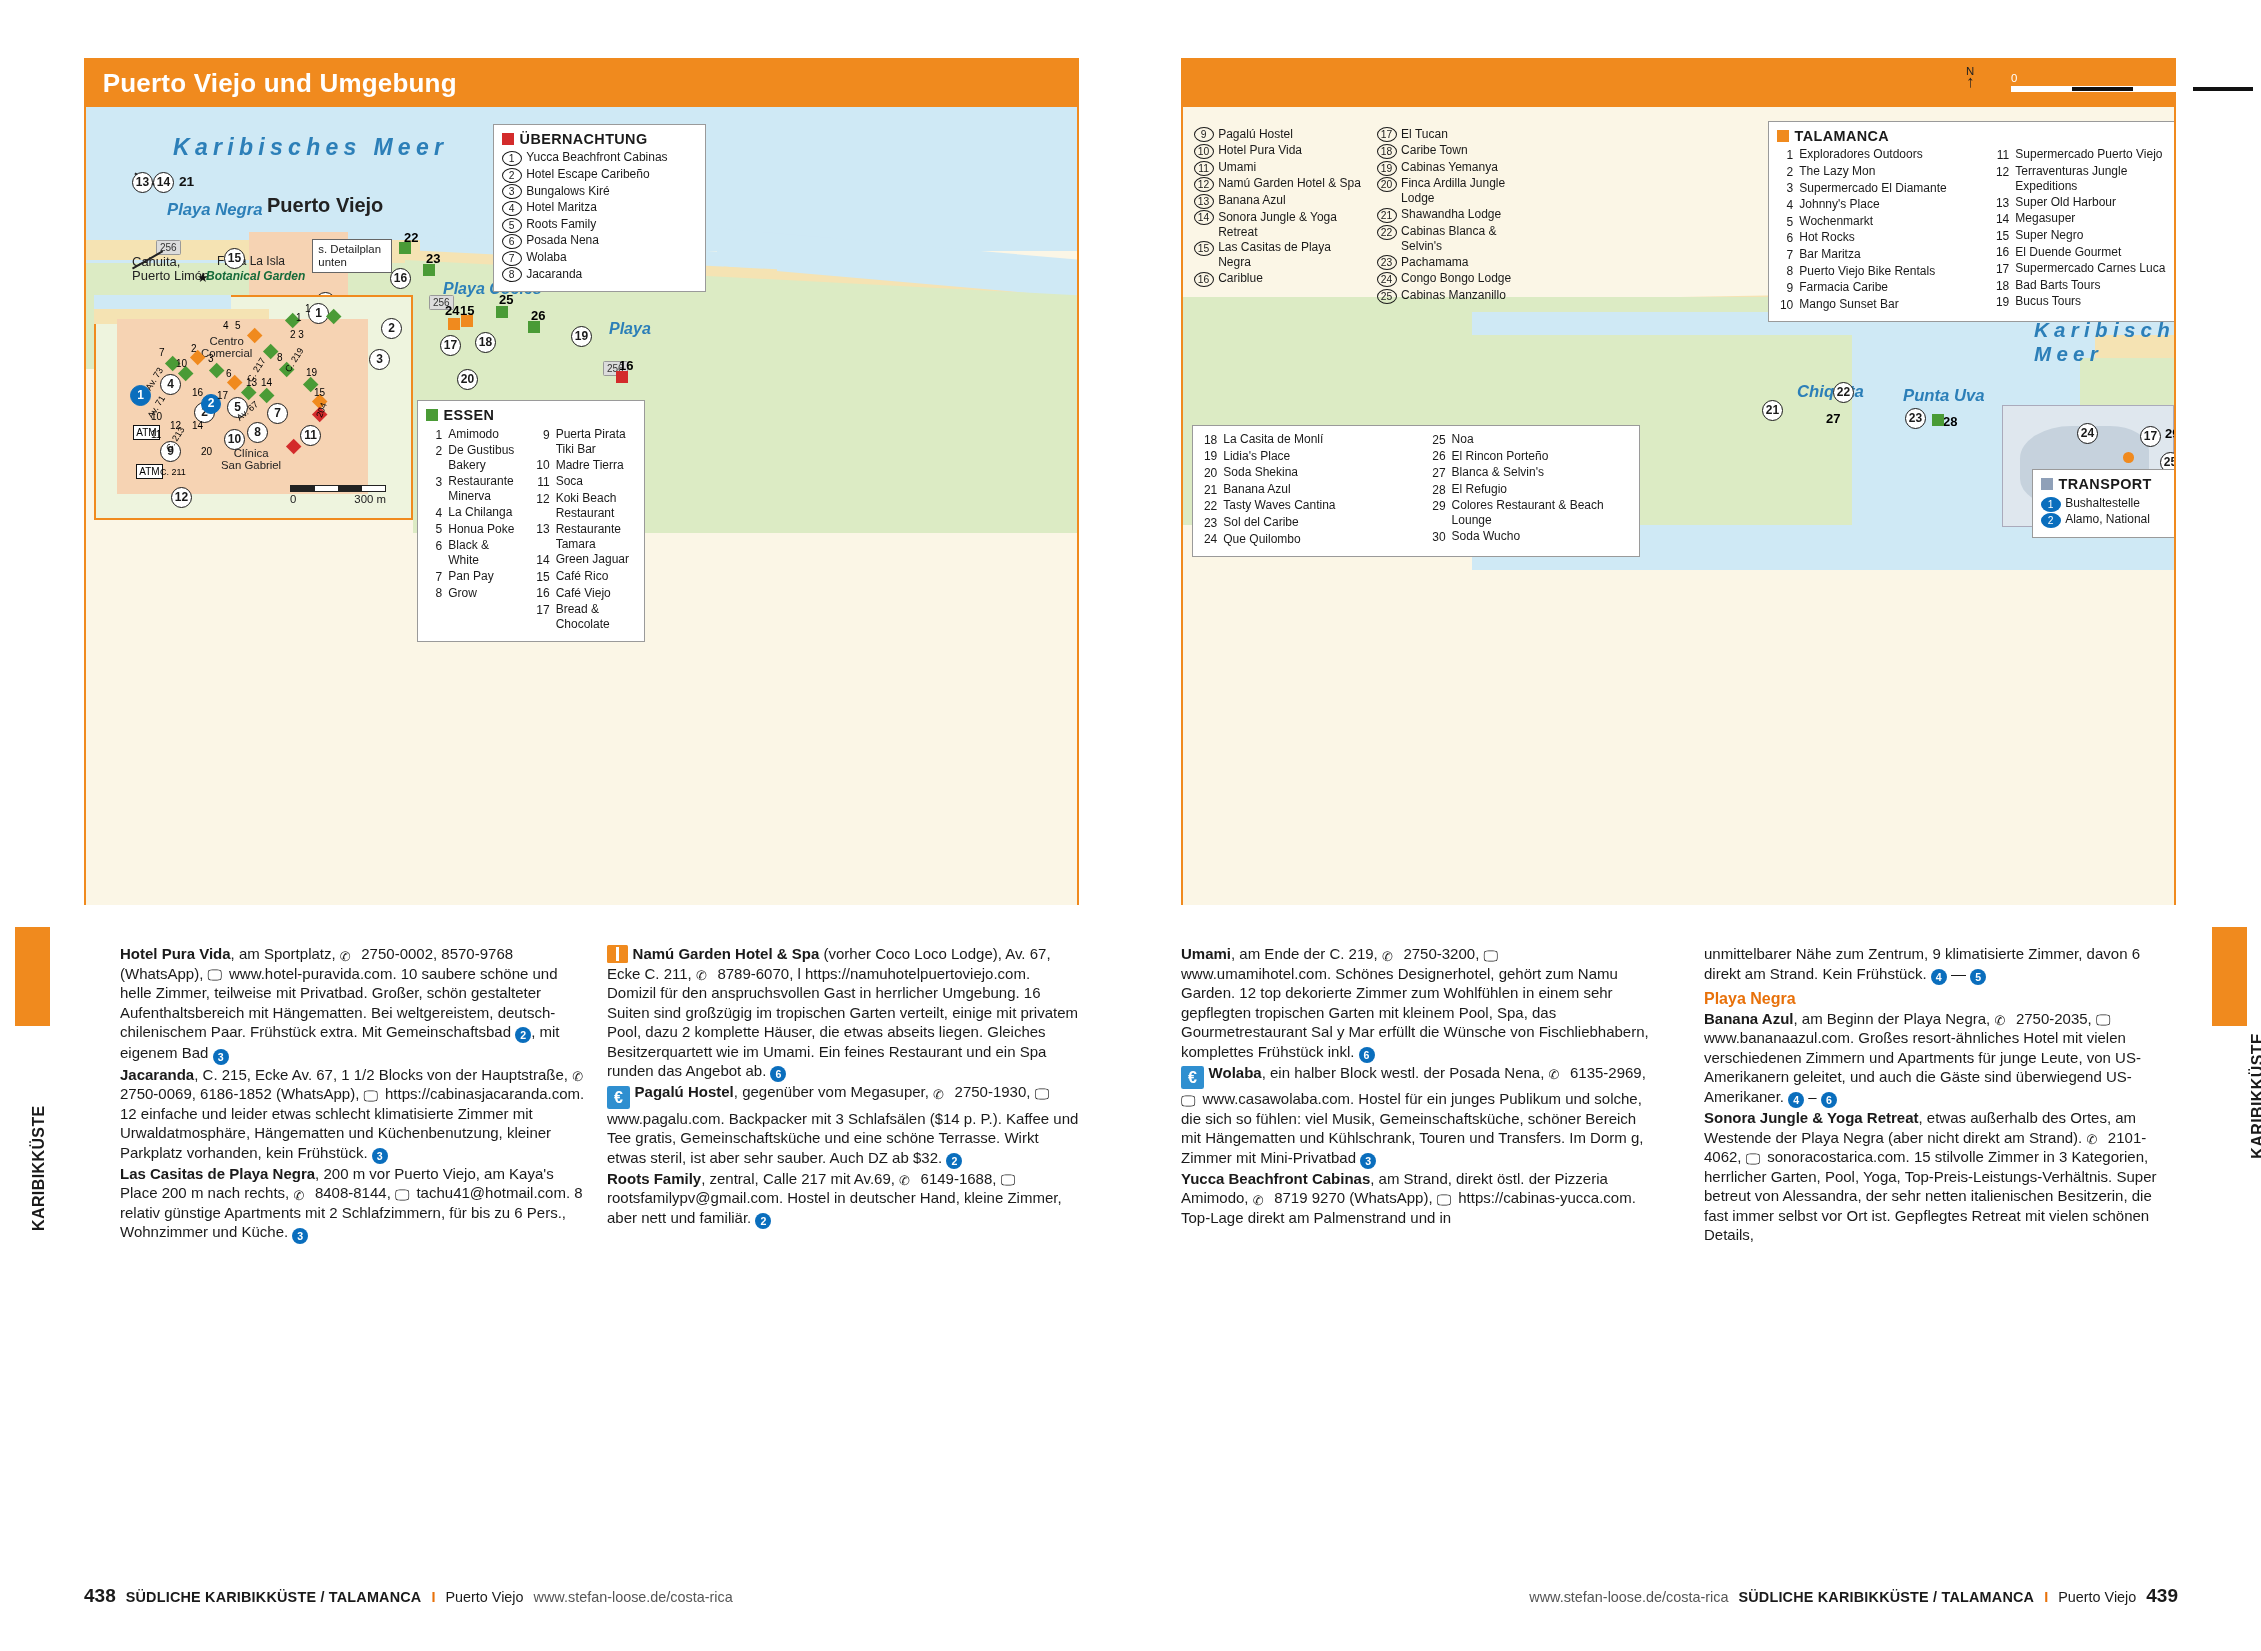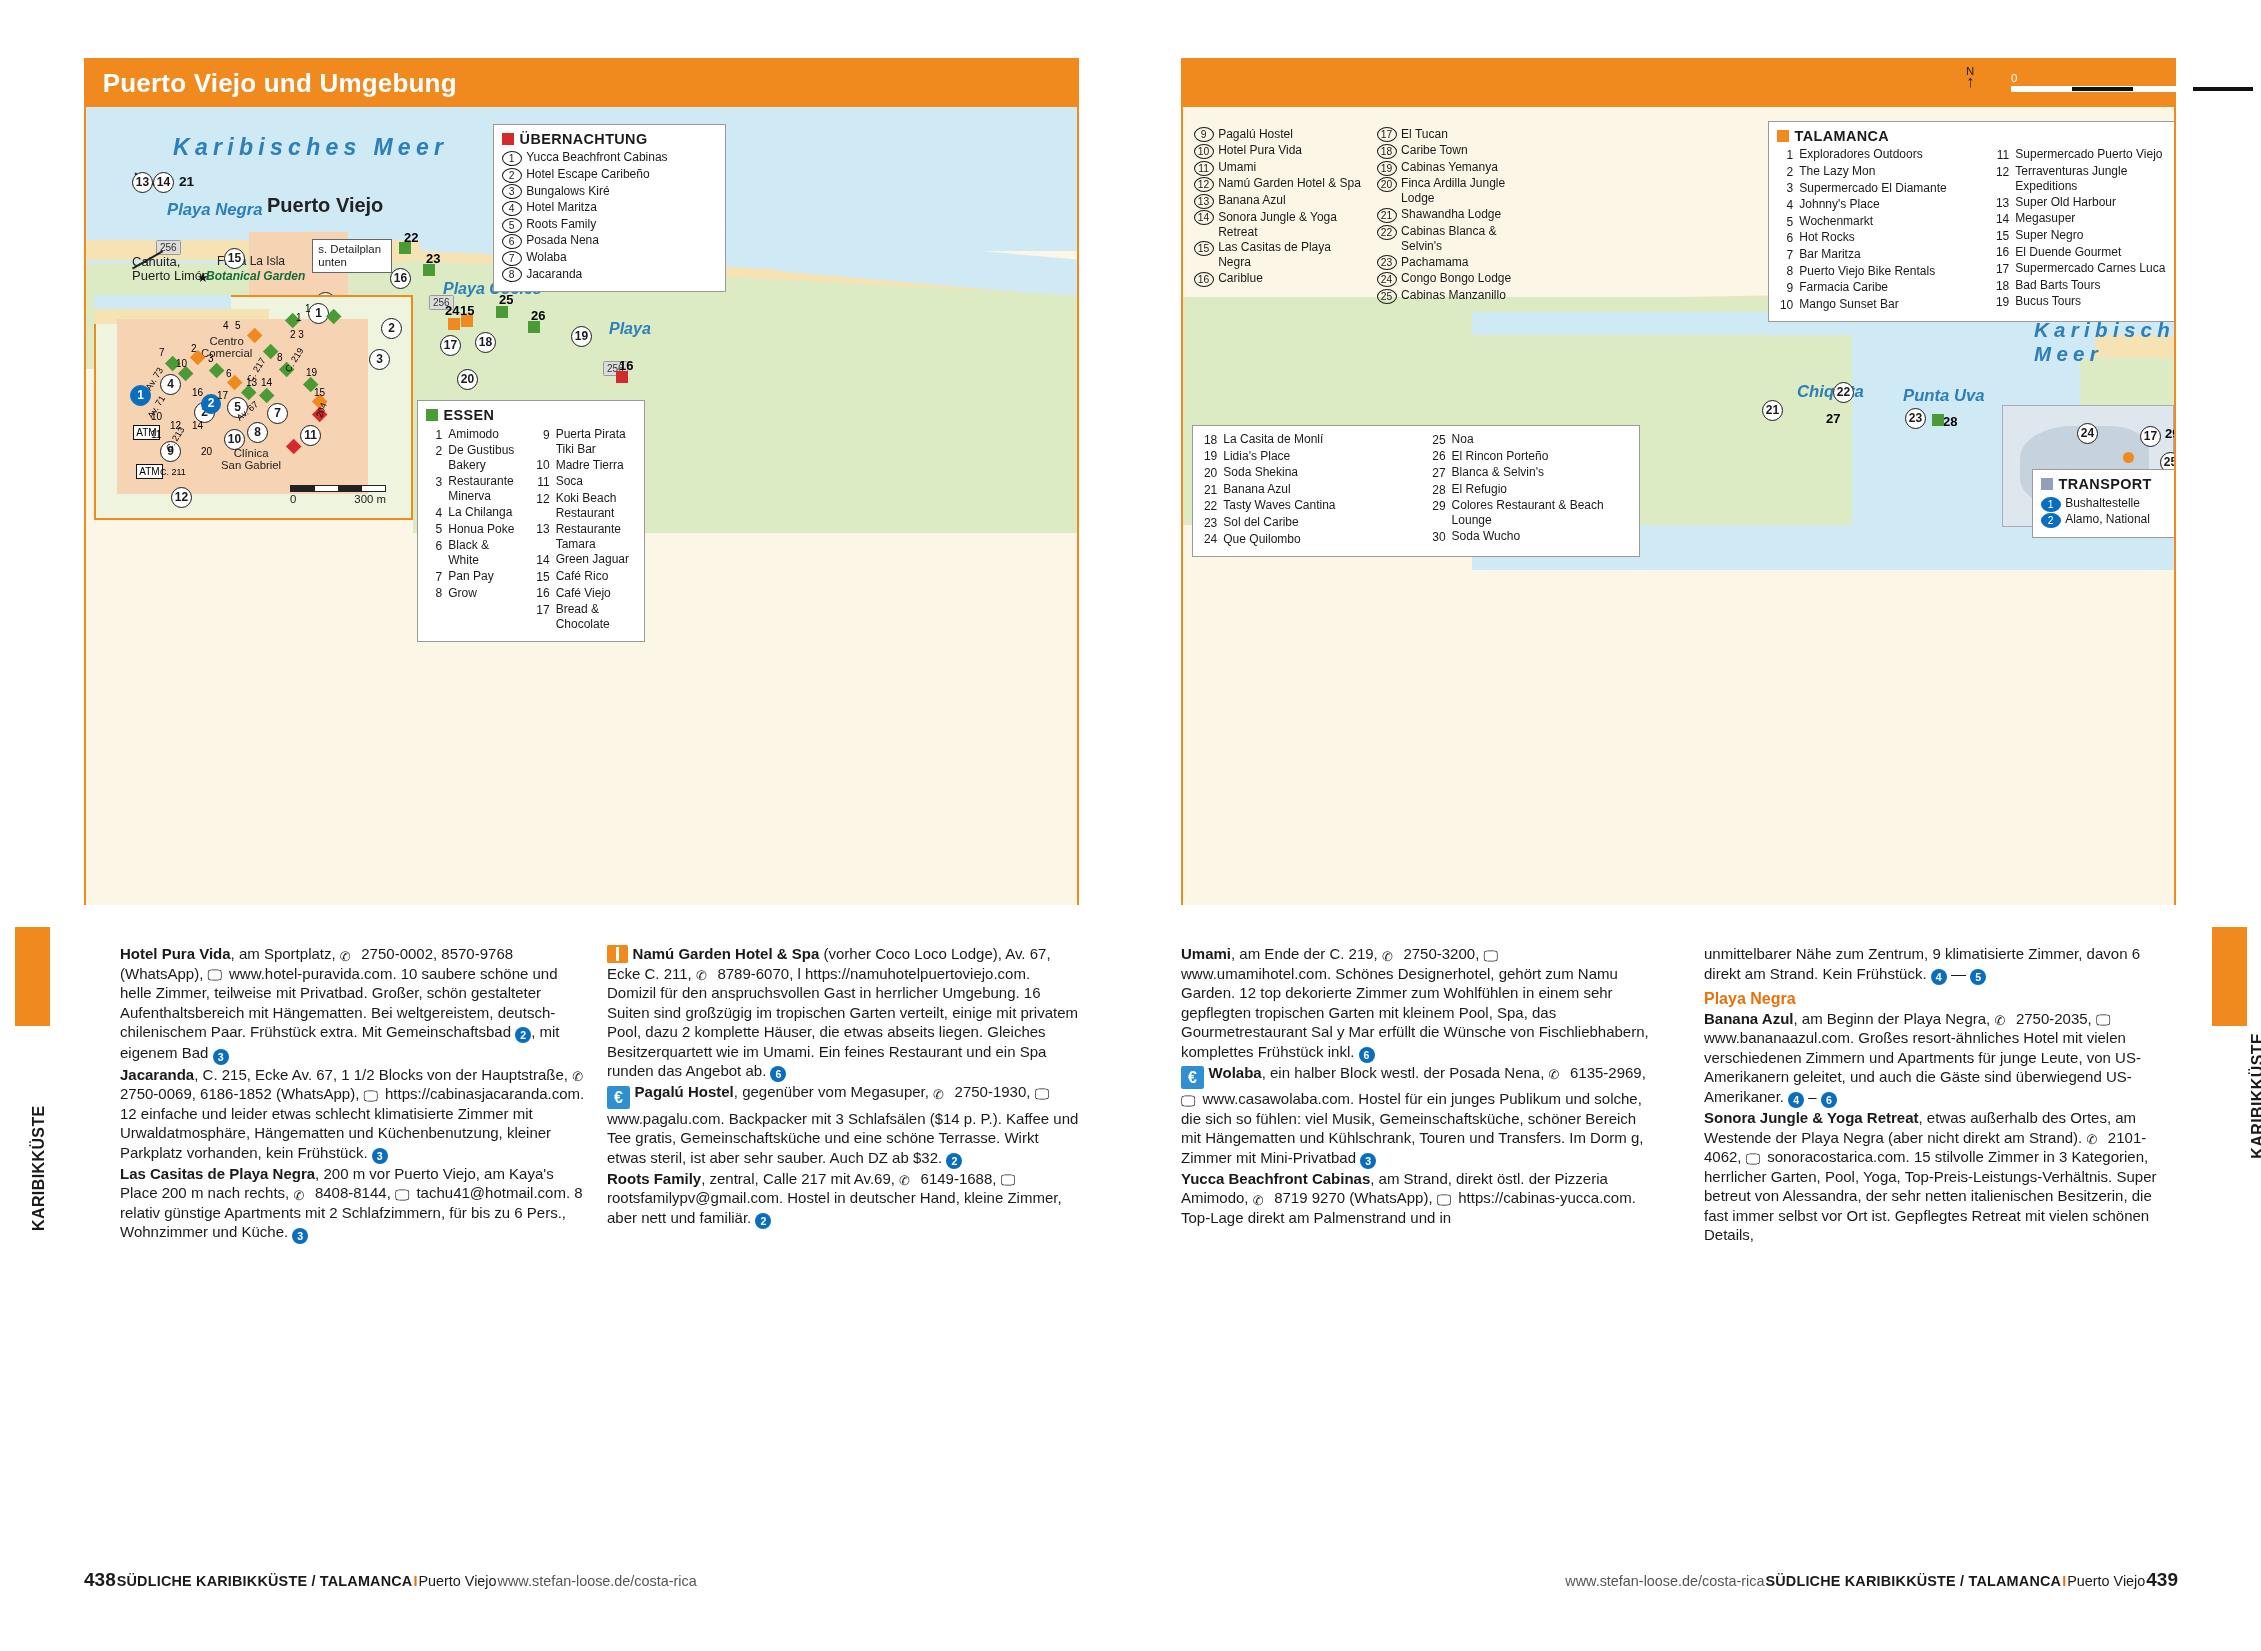--- a/index.html
+++ b/index.html
@@ -152,22 +152,22 @@
   }
   .badge-pic:before{content:"";position:absolute;left:9px;top:2.3px;width:3px;height:13.7px;background:#fff;}
   .badge-euro {
     display:inline-block; width:23px; height:23px; background:#2f8fd0; color:#fff;
     font-size:16px; font-weight:bold; text-align:center; line-height:23px;
     vertical-align:-5.3px; margin-right:4.6px; border-radius:2.3px;
   }
 
   
   .footer {
-    position:absolute; bottom:60px; font-size:14.4px; color:#333;
-    display:flex; align-items:baseline; gap:1px;
+    position:absolute; bottom:44px; font-size:14.4px; color:#333;
+    display:flex; align-items:baseline; gap:10px;
   }
   .footer .pg { font-size:19px; font-weight:bold; color:#1a1a1a; }
   .footer .sec { font-weight:bold; color:#1a1a1a; letter-spacing:0.2px; }
   .footer .sep { color:#e8710a; font-weight:bold; }
   .footer .sub { color:#1a1a1a; }
   .footer .url { color:#555; }
   .footer-left { left:84px; }
   .footer-right { right:84px; }
 </style>
 </head>
@@ -330,21 +330,21 @@
             <div class="w"></div>
             <div class="b"></div>
             <div class="w"></div>
           </div>
         <div style="display:flex;justify-content:space-between;margin-top:1.5px;">
           <span>0</span>
             <span>300 m</span>
         </div>
       </div>
 
-      <div class="legend" style="left:407px;top:16.7px;width:233px;">
+      <div class="legend" style="left:407px;top:16.7px;width:213px;">
         <div class="legend-title">
           <span class="legend-swatch" style="background:#d32b2b"></span>
           <span>ÜBERNACHTUNG</span>
         </div>
         <div class="legend-col">
           <div class="legend-item">
               <span class="n">1</span>
               <span class="t">Yucca Beachfront Cabinas</span>
             </div>
           <div class="legend-item">

